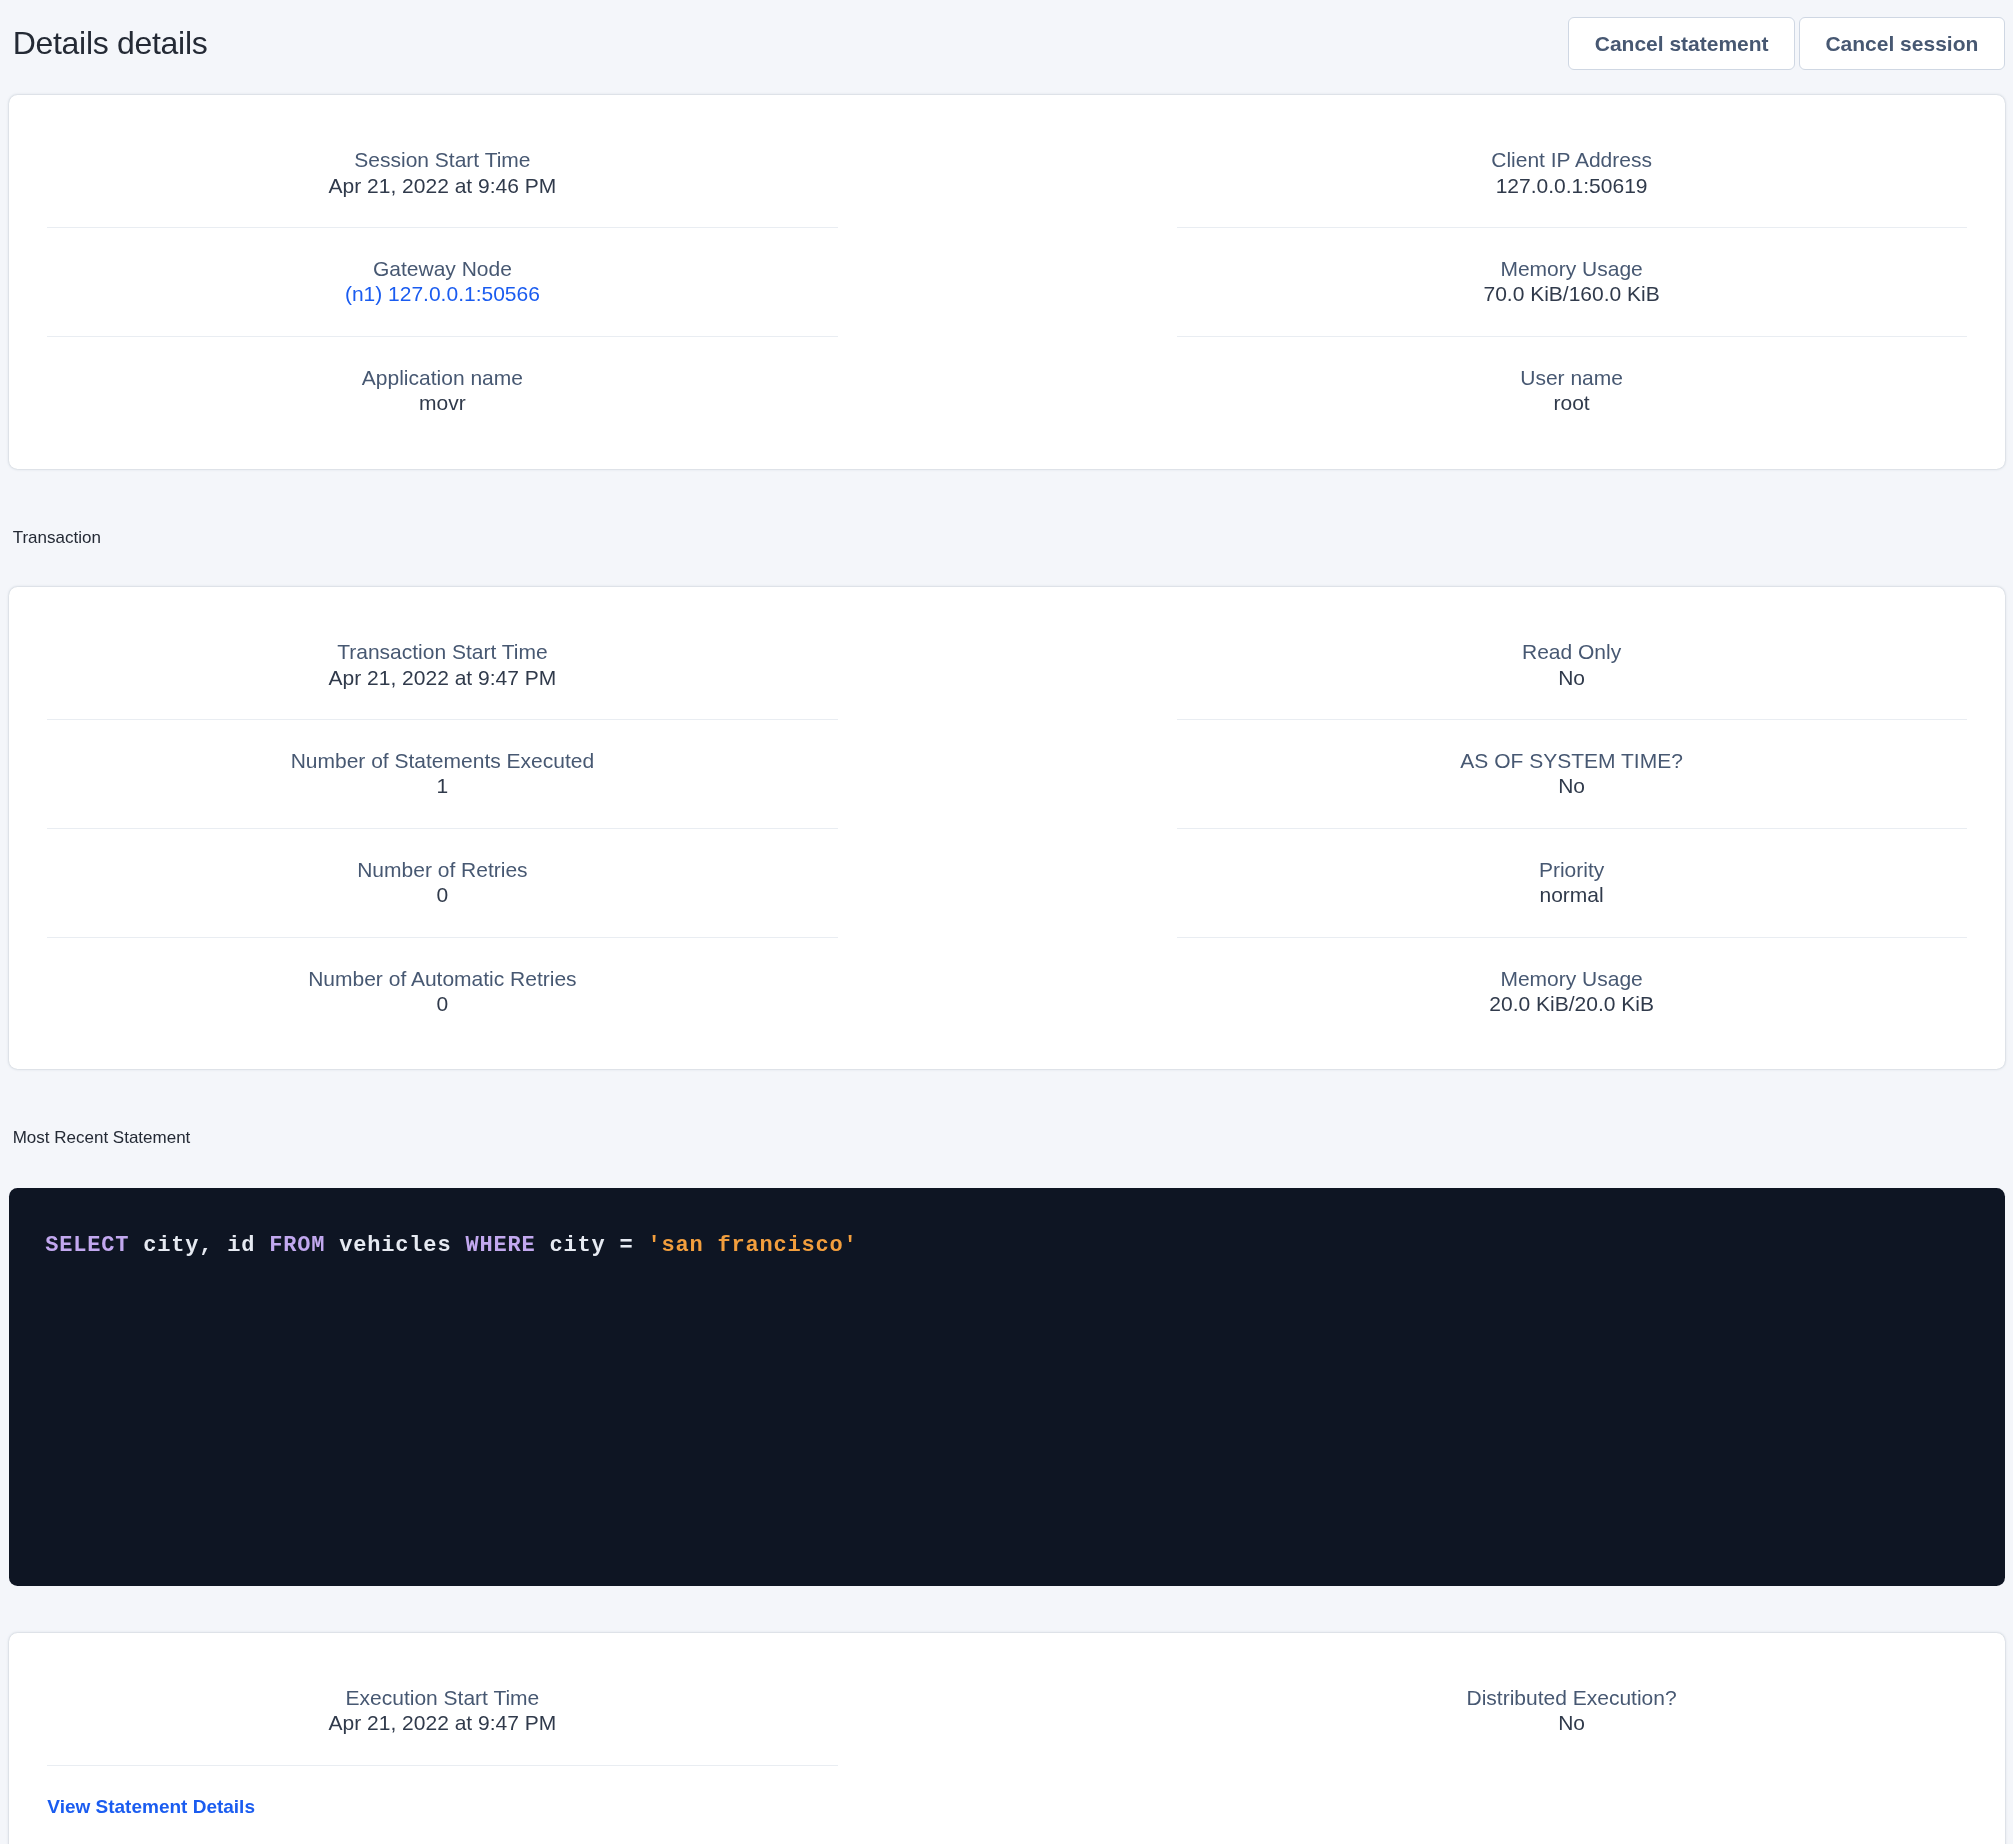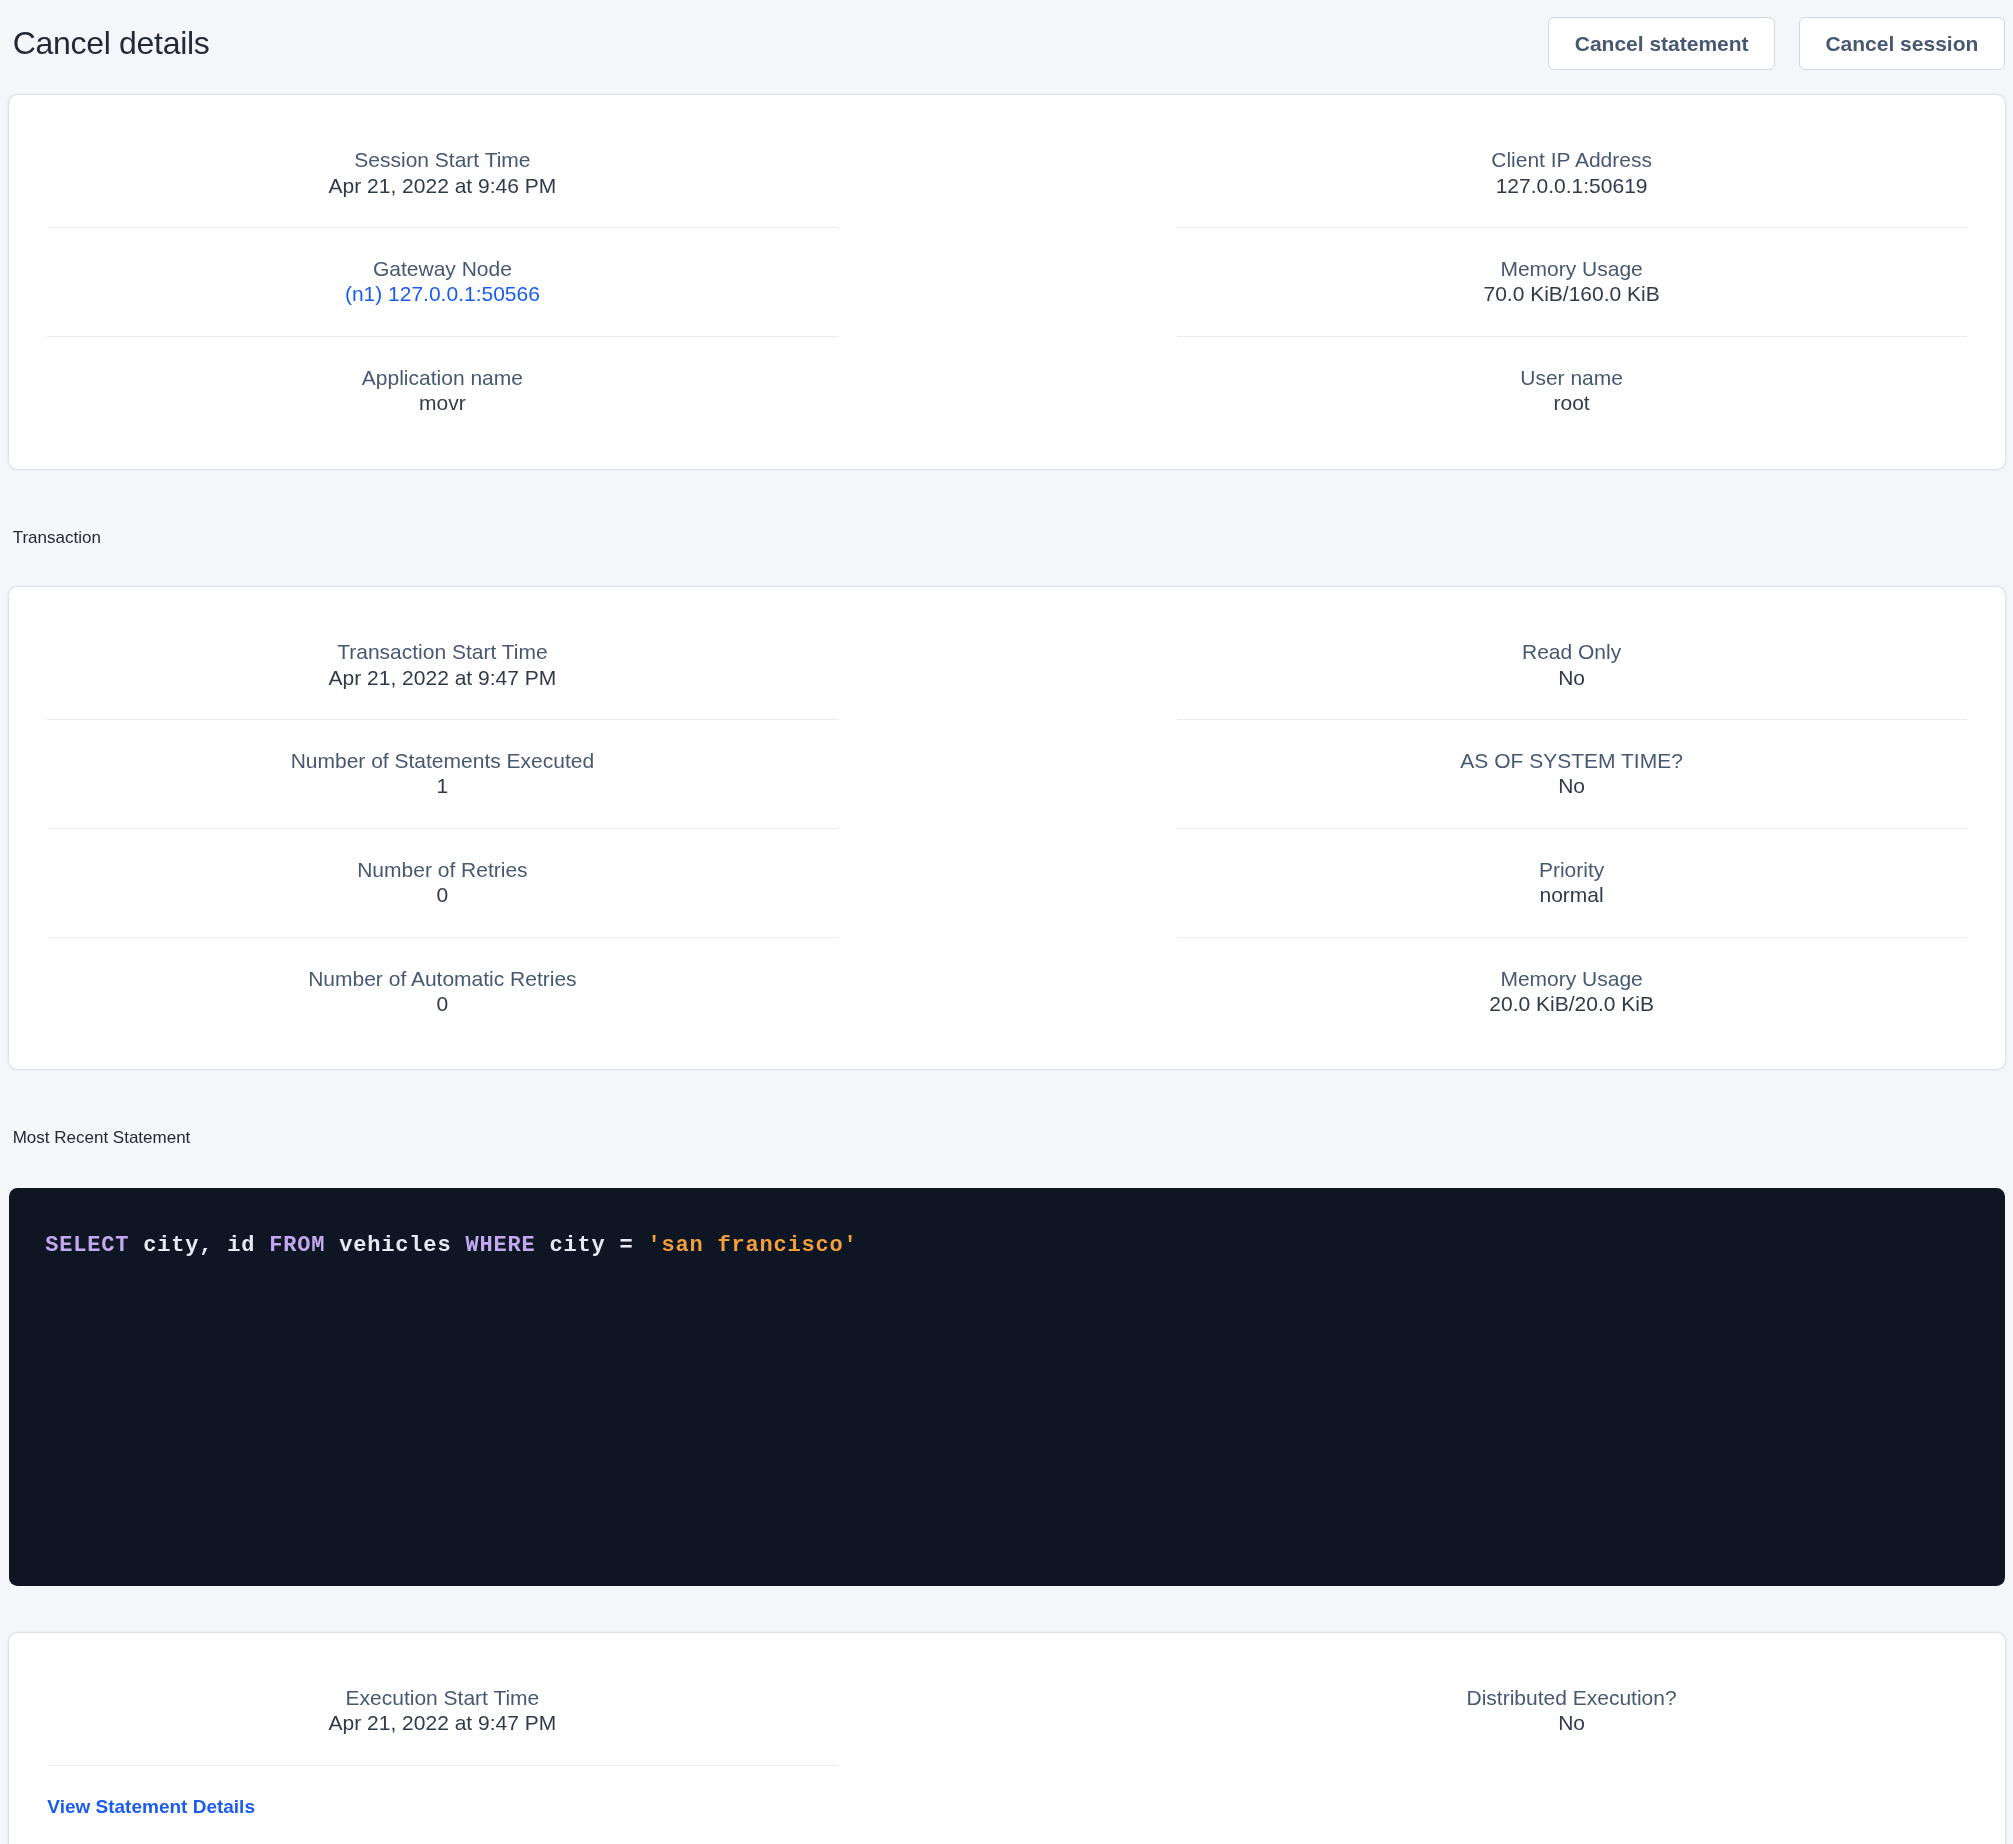--- a/index.html
+++ b/index.html
@@ -22,21 +22,21 @@
     padding: 5.1px 0 0 0;
   }
   .page-title {
     margin: 0 0 0 3.4px;
     font-size: 32px;
     line-height: 41px;
     font-weight: 500;
     letter-spacing: -0.3px;
     color: #242a35;
   }
-  .header-actions { display: flex; gap: 24px; }
+  .header-actions { display: flex; gap: 4px; }
   .btn {
     background: #ffffff;
     border: 1.7px solid #cfd7e3;
     border-radius: 6px;
     padding: 12.7px 25.4px;
     font-family: inherit;
     font-size: 21px;
     font-weight: 700;
     color: #475872;
     cursor: pointer;
@@ -115,21 +115,21 @@
     font-weight: 700;
     text-decoration: none;
   }
 </style>
 </head>
 <body>
 
 <div class="page">
 
   <header class="page-header">
-    <h1 class="page-title">Cancel details</h1>
+    <h1 class="page-title">Details details</h1>
     <div class="header-actions">
       <button class="btn">Cancel statement</button>
       <button class="btn">Cancel session</button>
     </div>
   </header>
 
   <section class="card session">
     <div class="card-grid">
       <div class="col">
         <div class="srow">

